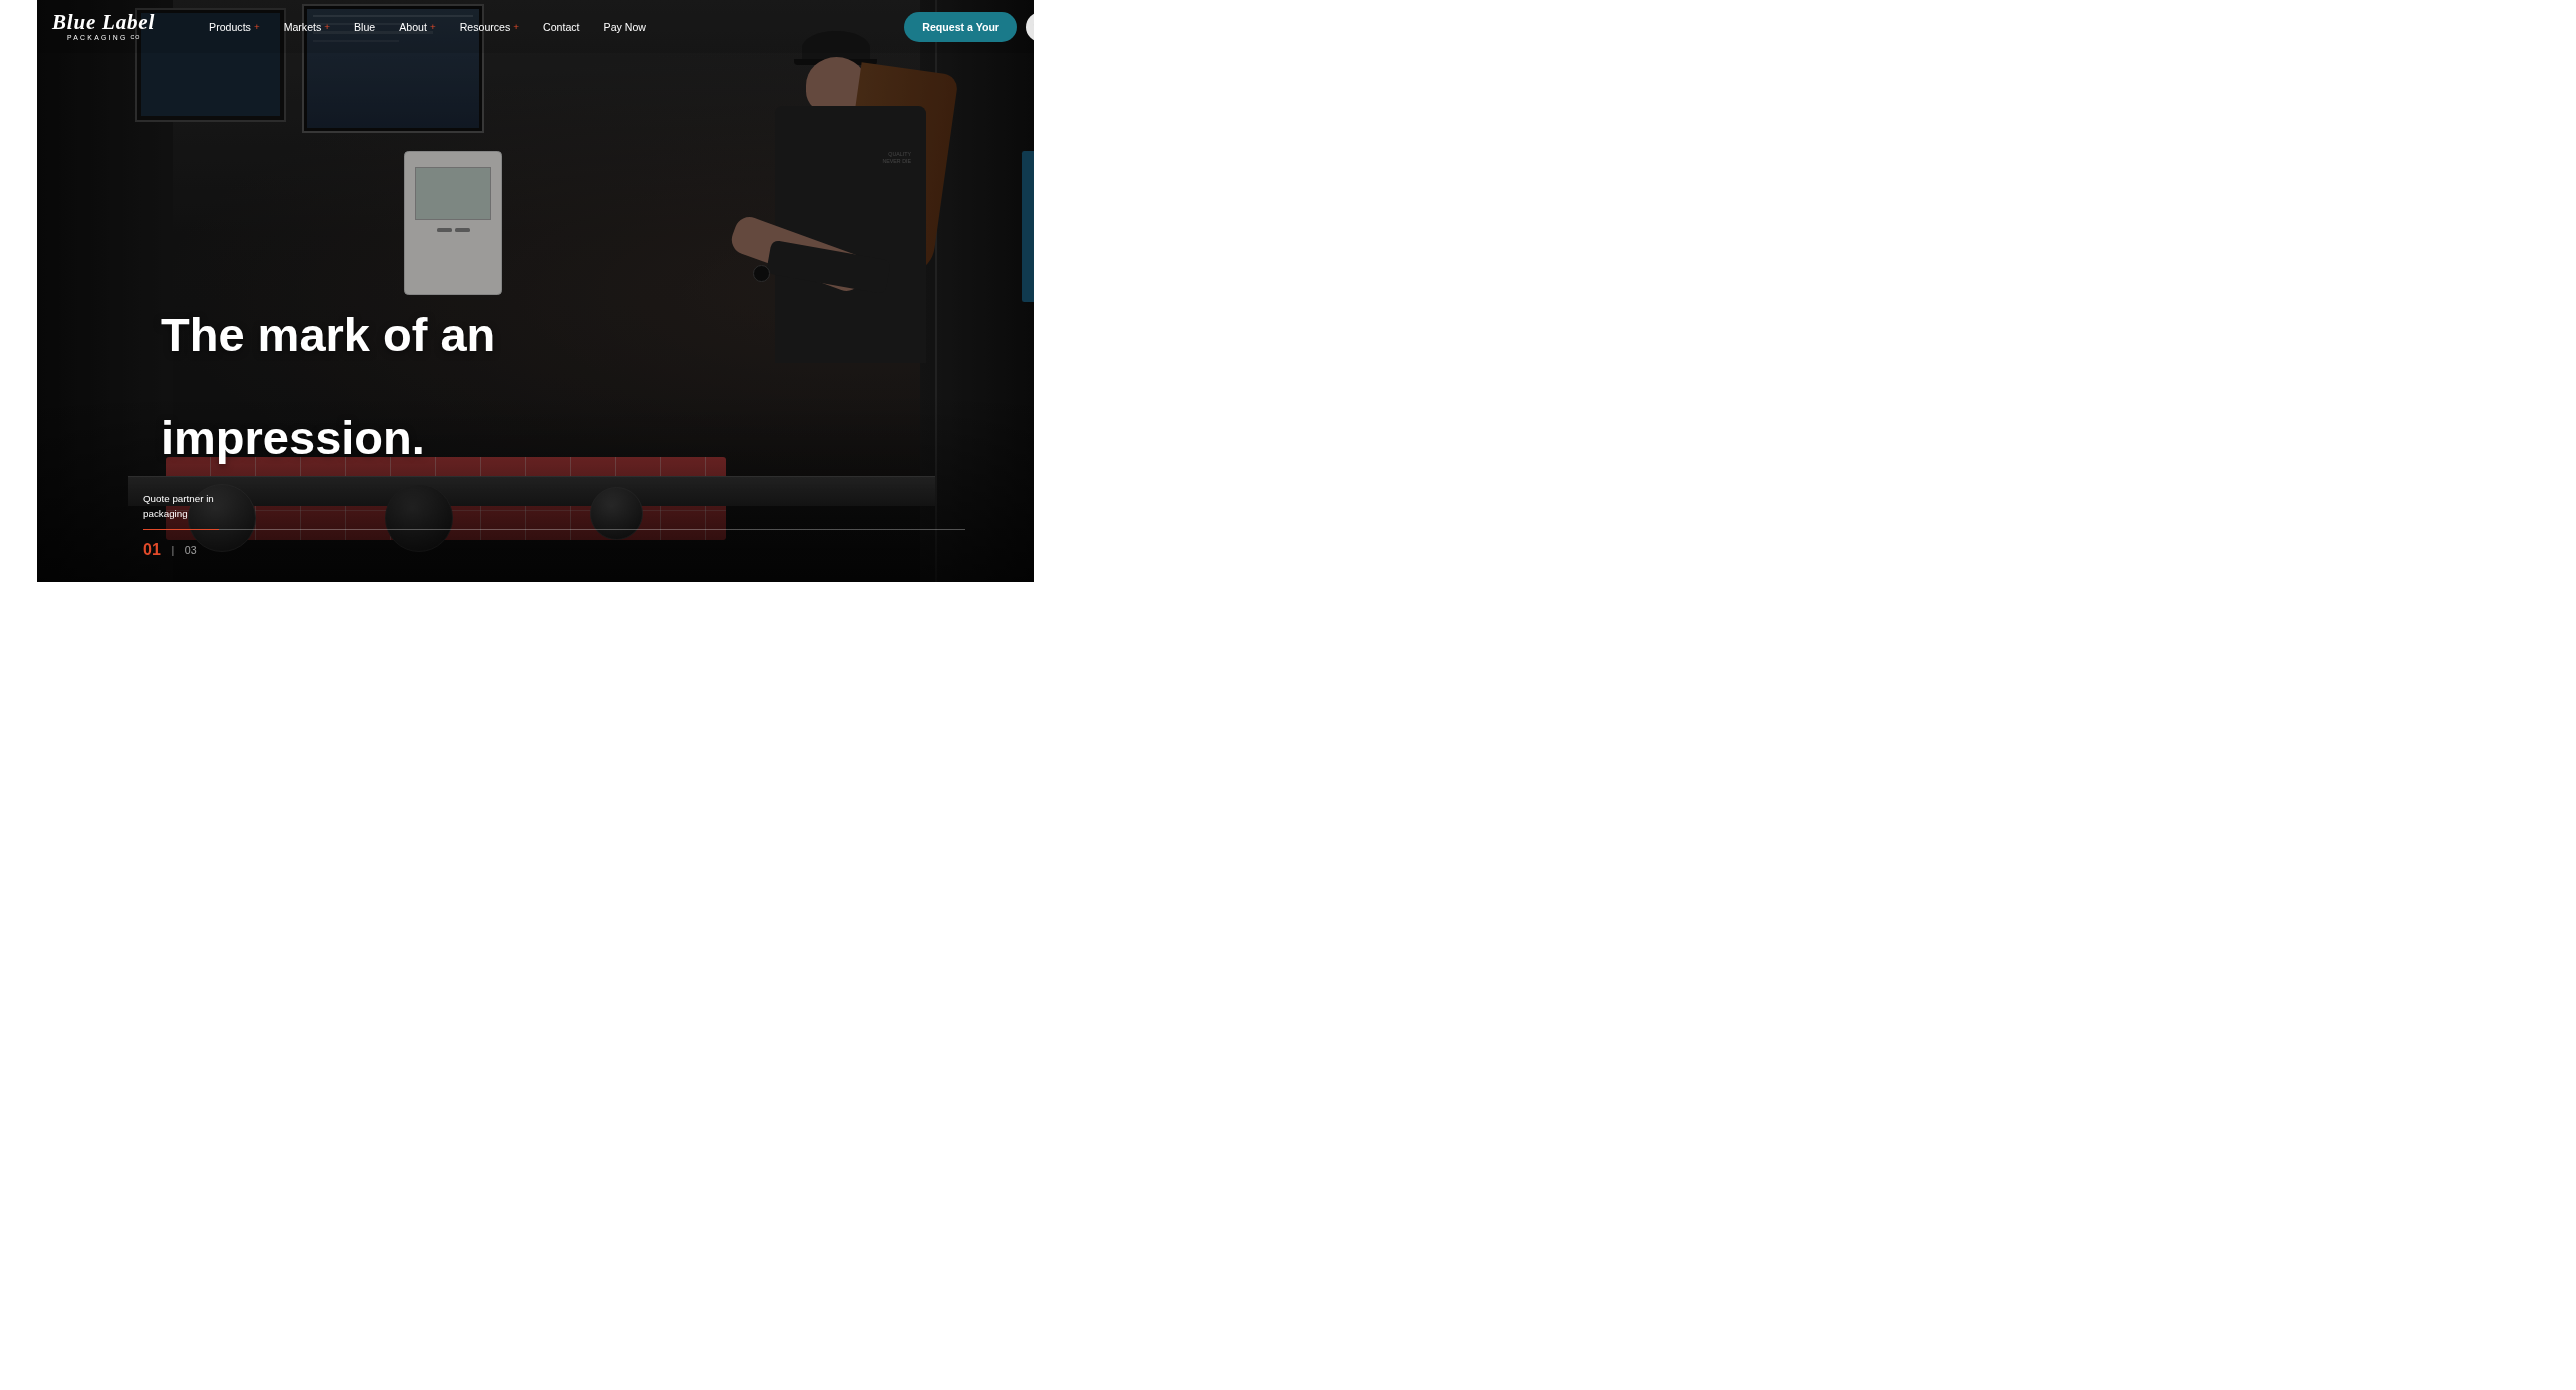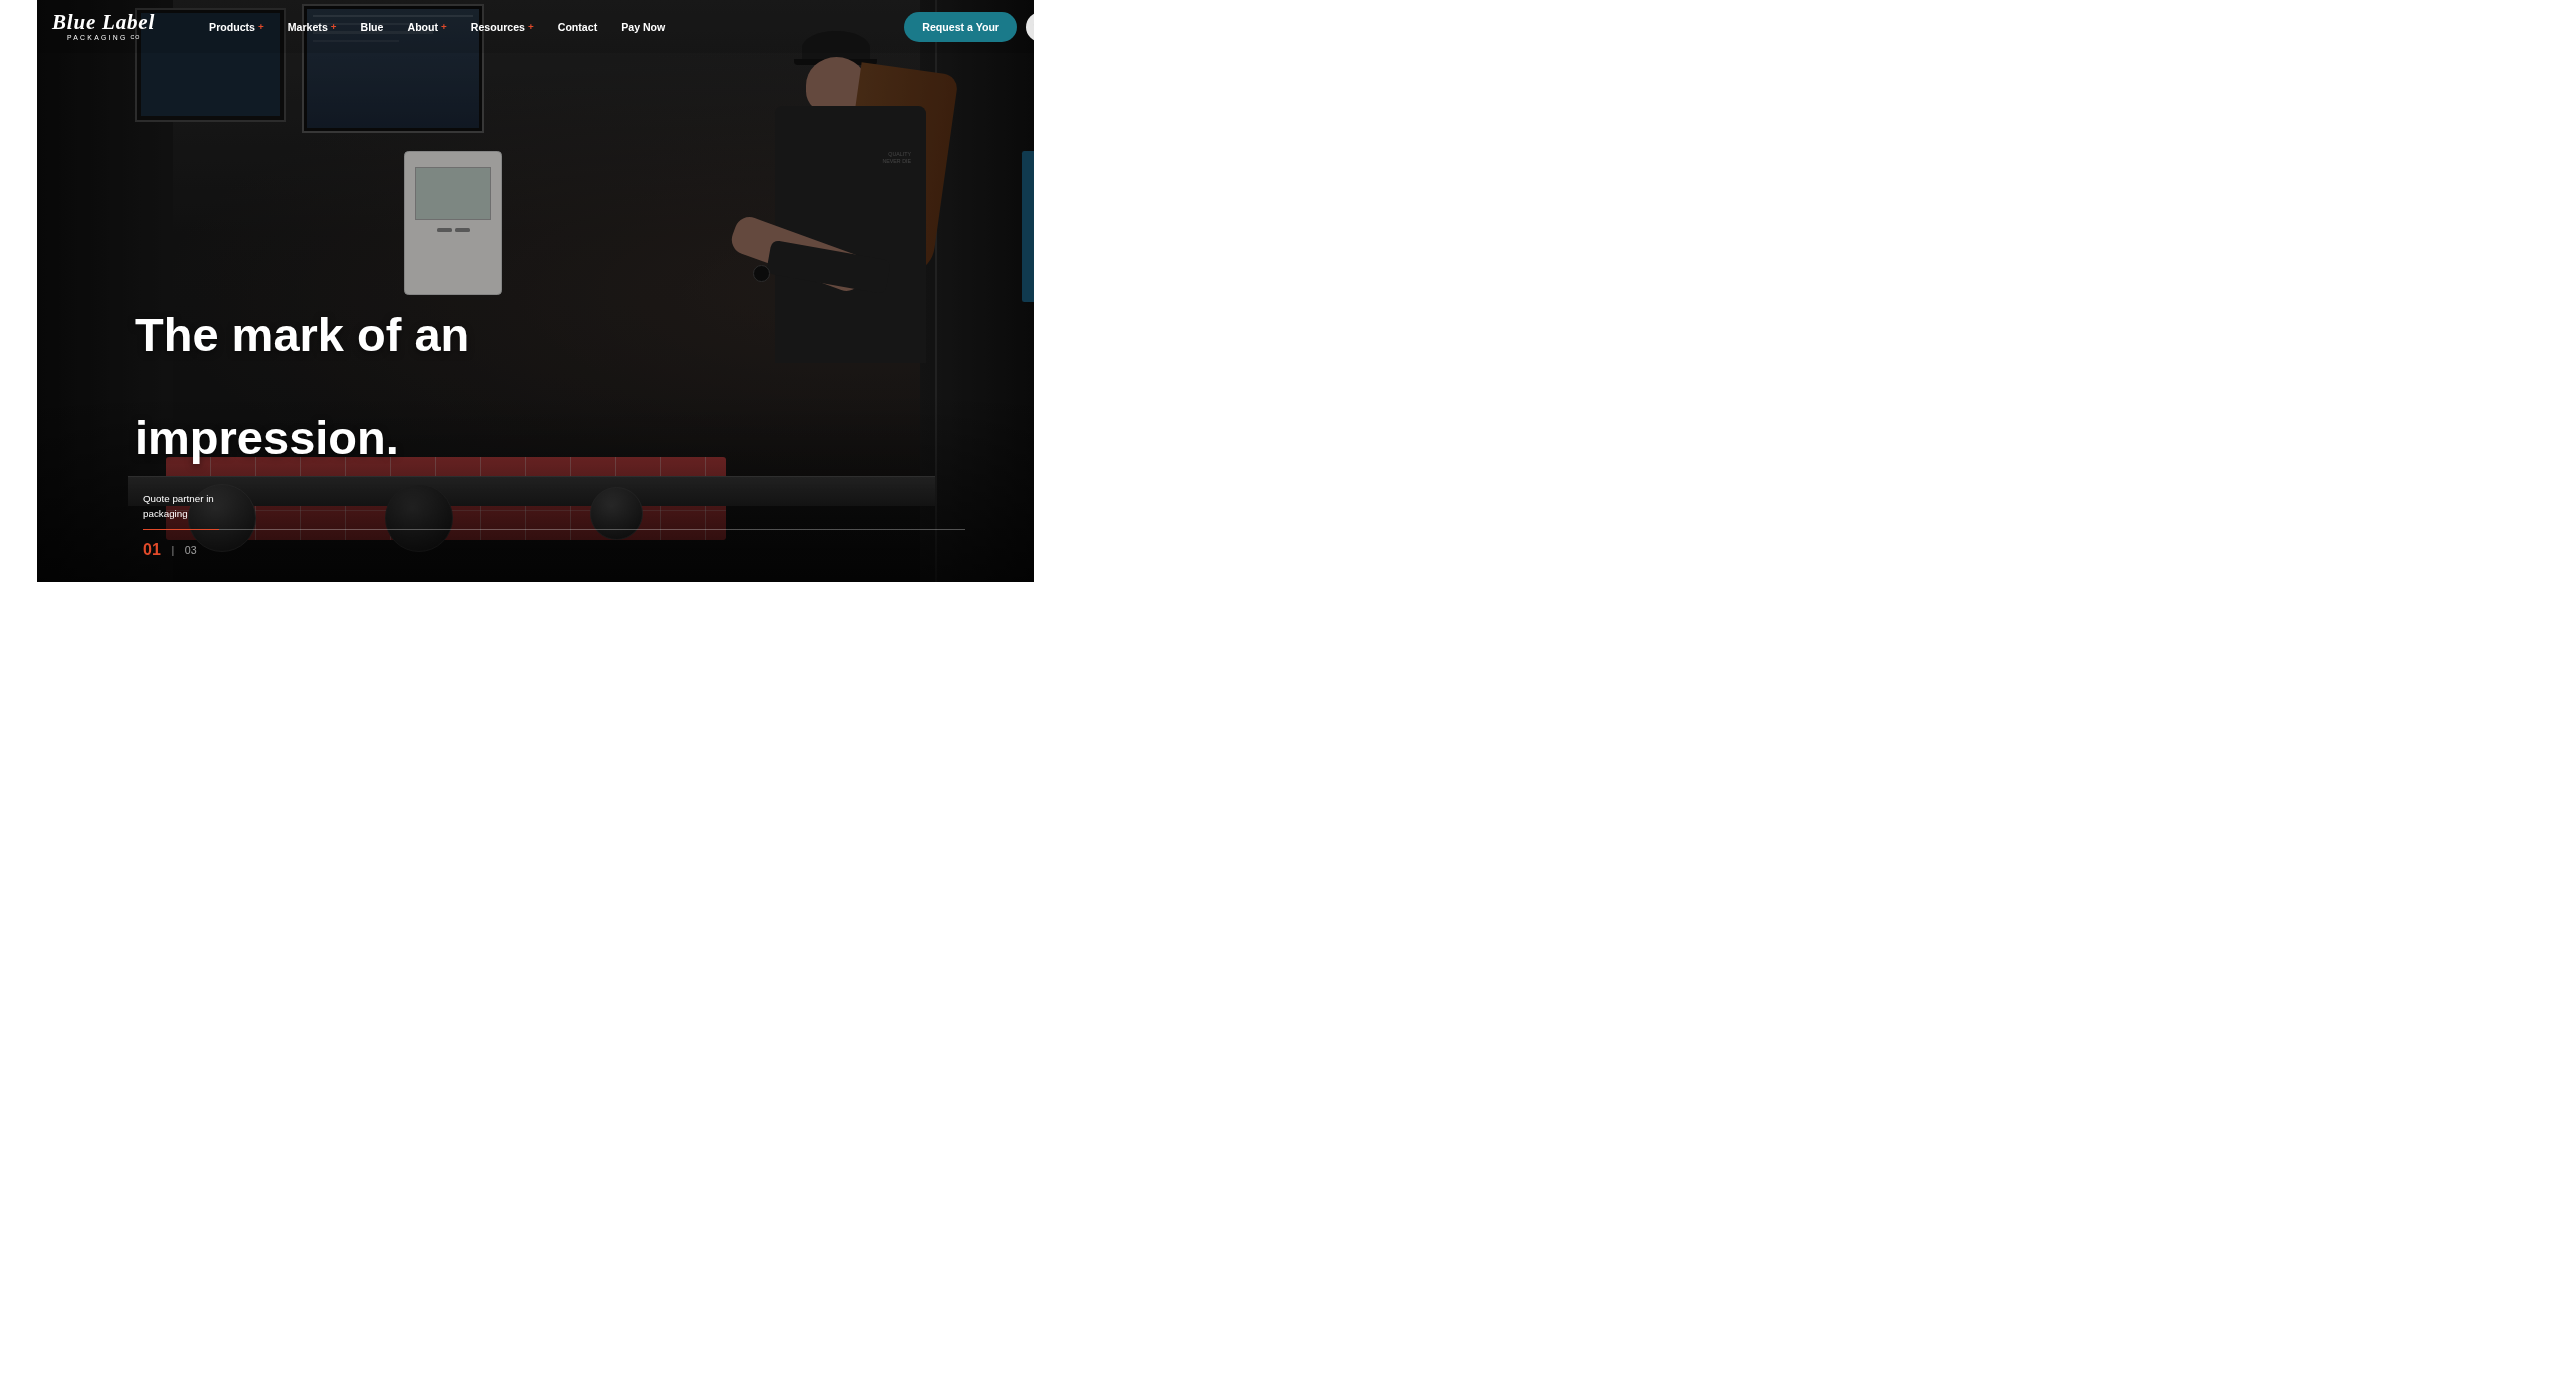--- a/index.html
+++ b/index.html
@@ -70,21 +70,21 @@
     .nav-links {
       display: flex;
       align-items: center;
       gap: 6px;
       flex: 1;
     }
 
     .nav-item {
       color: white;
       font-size: 10.6px;
-      font-weight: 700;
+      font-weight: 400;
       padding: 6px 9px;
       cursor: pointer;
       white-space: nowrap;
       display: flex;
       align-items: center;
       gap: 3px;
       text-decoration: none;
     }
 
     .nav-plus {
@@ -122,21 +122,21 @@
       align-items: center;
       justify-content: center;
       font-size: 12px;
       color: #333;
     }
 
     
     .hero-content {
       position: absolute;
       bottom: 106px;
-      left: 98px;
+      left: 124px;
       z-index: 50;
       max-width: 454px;
     }
 
     .hero-headline {
       font-size: 47px;
       font-weight: 700;
       color: white;
       line-height: 1.1;
       margin-bottom: 12px;

